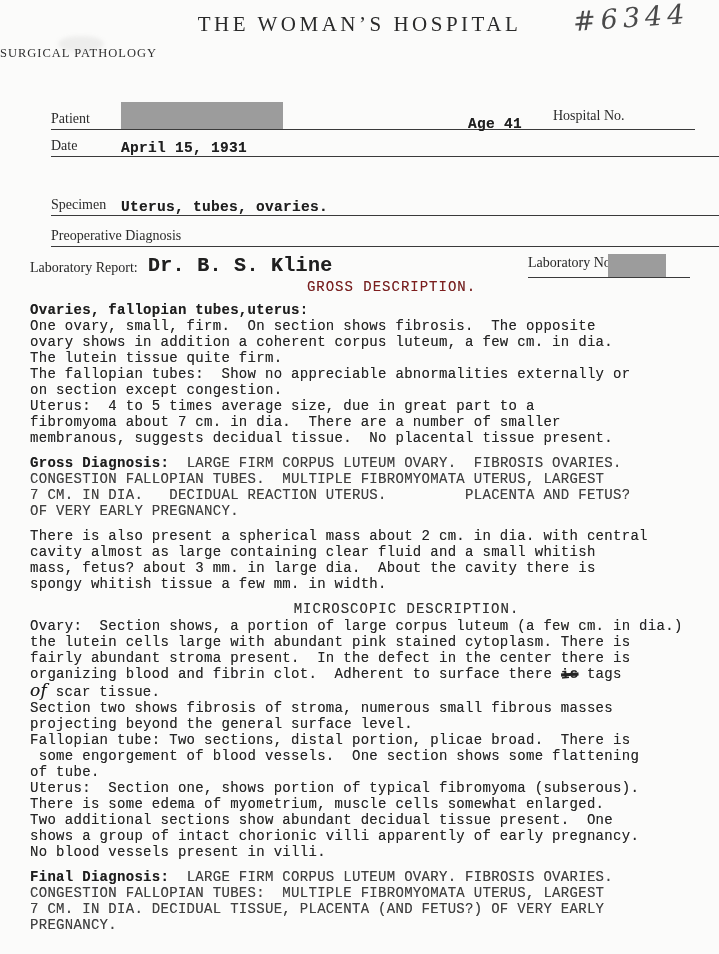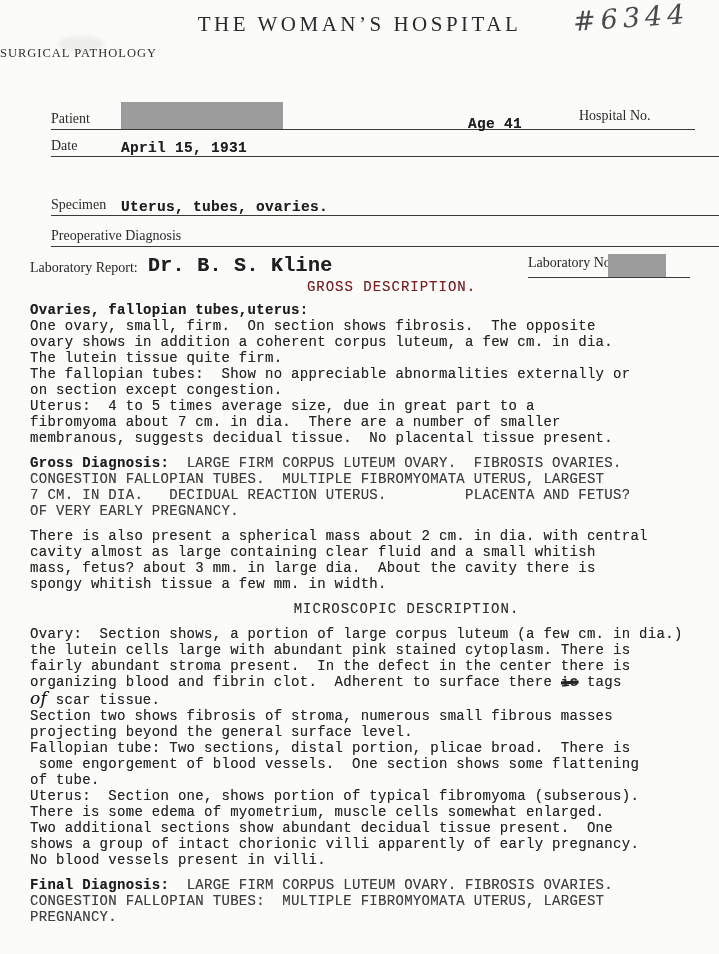--- a/index.html
+++ b/index.html
@@ -43,21 +43,21 @@
     font-family:"Liberation Mono",monospace;font-size:14px;line-height:16px;
     letter-spacing:0.3px;color:#262626;
     text-shadow:0 0 0.6px rgba(40,40,40,0.5);
   }
   .para{margin:0 0 9px 0;}
   .tline{white-space:pre;min-height:16px;}
   .bold{font-weight:700;color:#1d1d1d;}
   .caps{color:#414141;}
   .sec-head{
     text-align:center;text-indent:64px;letter-spacing:1px;color:#333;
-    margin:0 0 9px 0;white-space:pre;
+    margin:0 0 1px 0;white-space:pre;
   }
   .head-gross{
     position:absolute;top:279px;left:0;width:719px;text-align:center;text-indent:64px;
     font-family:"Liberation Mono",monospace;font-size:14px;letter-spacing:1px;color:#7f1d1d;
     text-shadow:0 0 0.6px rgba(40,40,40,0.5);
   }
   .struck{
     display:inline-block;position:relative;font-weight:700;color:#222;
     text-decoration:line-through;text-decoration-thickness:2.5px;
     transform:rotate(-4deg);
@@ -79,21 +79,21 @@
   <div class="smudge"></div>
 
   <div class="hdr-title">THE WOMAN’S HOSPITAL</div>
   <div class="hdr-sub">SURGICAL PATHOLOGY</div>
   <div class="hw-number">#6344</div>
 
   <div class="frow row-patient">
     <span class="lbl">Patient</span>
     <span class="redact" style="left:70px;bottom:0;width:162px;height:27px;"></span>
     <span class="tw" style="position:absolute;left:417px;bottom:-3px;font-size:14.5px;">Age 41</span>
-    <span class="lbl" style="left:528px;bottom:5px;">Hospital No.</span>
+    <span class="lbl" style="left:502px;bottom:5px;">Hospital No.</span>
   </div>
 
   <div class="frow row-date">
     <span class="lbl">Date</span>
     <span class="tw" style="position:absolute;left:70px;bottom:0;font-size:14.5px;">April 15, 1931</span>
   </div>
 
 
   <div class="frow row-specimen">
     <span class="lbl">Specimen</span>
@@ -159,17 +159,18 @@
       <div class="tline">Uterus:  Section one, shows portion of typical fibromyoma (subserous).</div>
       <div class="tline">There is some edema of myometrium, muscle cells somewhat enlarged.</div>
       <div class="tline">Two additional sections show abundant decidual tissue present.  One</div>
       <div class="tline">shows a group of intact chorionic villi apparently of early pregnancy.</div>
       <div class="tline">No blood vessels present in villi.</div>
     </div>
 
     <div class="para">
       <div class="tline"><span class="bold">Final Diagnosis:</span><span class="caps">  LARGE FIRM CORPUS LUTEUM OVARY. FIBROSIS OVARIES.</span></div>
       <div class="tline caps">CONGESTION FALLOPIAN TUBES:  MULTIPLE FIBROMYOMATA UTERUS, LARGEST</div>
+      <div class="tline caps">7 CM. IN DIA. DECIDUAL TISSUE, PLACENTA (AND FETUS?) OF VERY EARLY</div>
       <div class="tline caps">PREGNANCY.</div>
     </div>
 
   </div>
 </div>
 
 </body></html>

